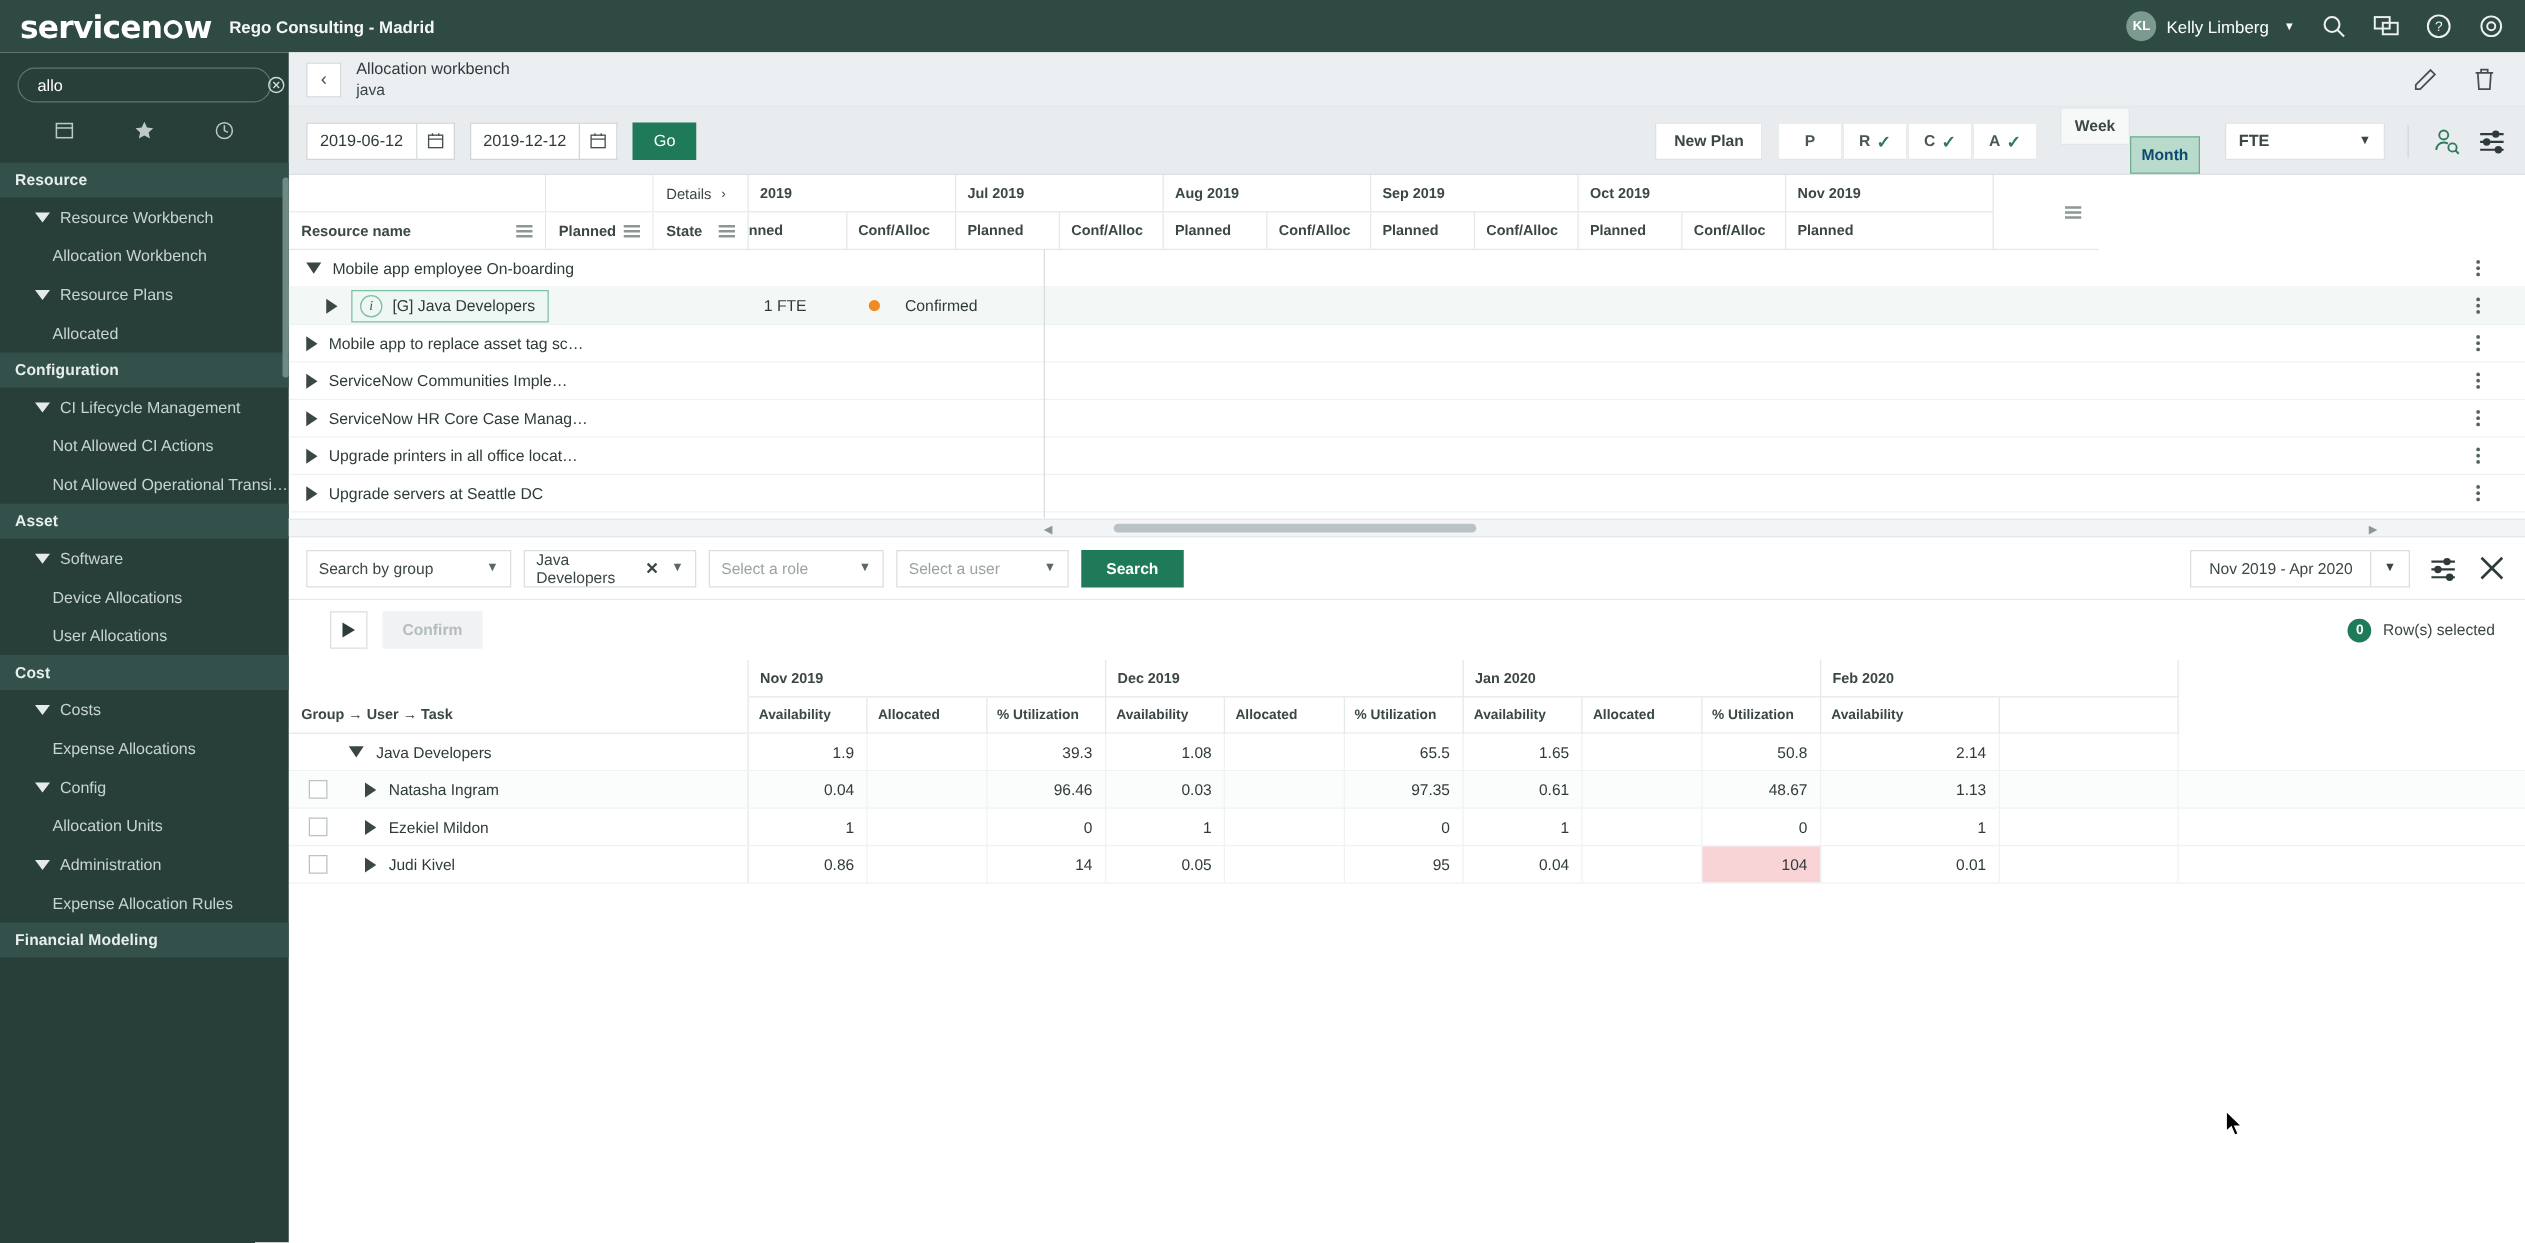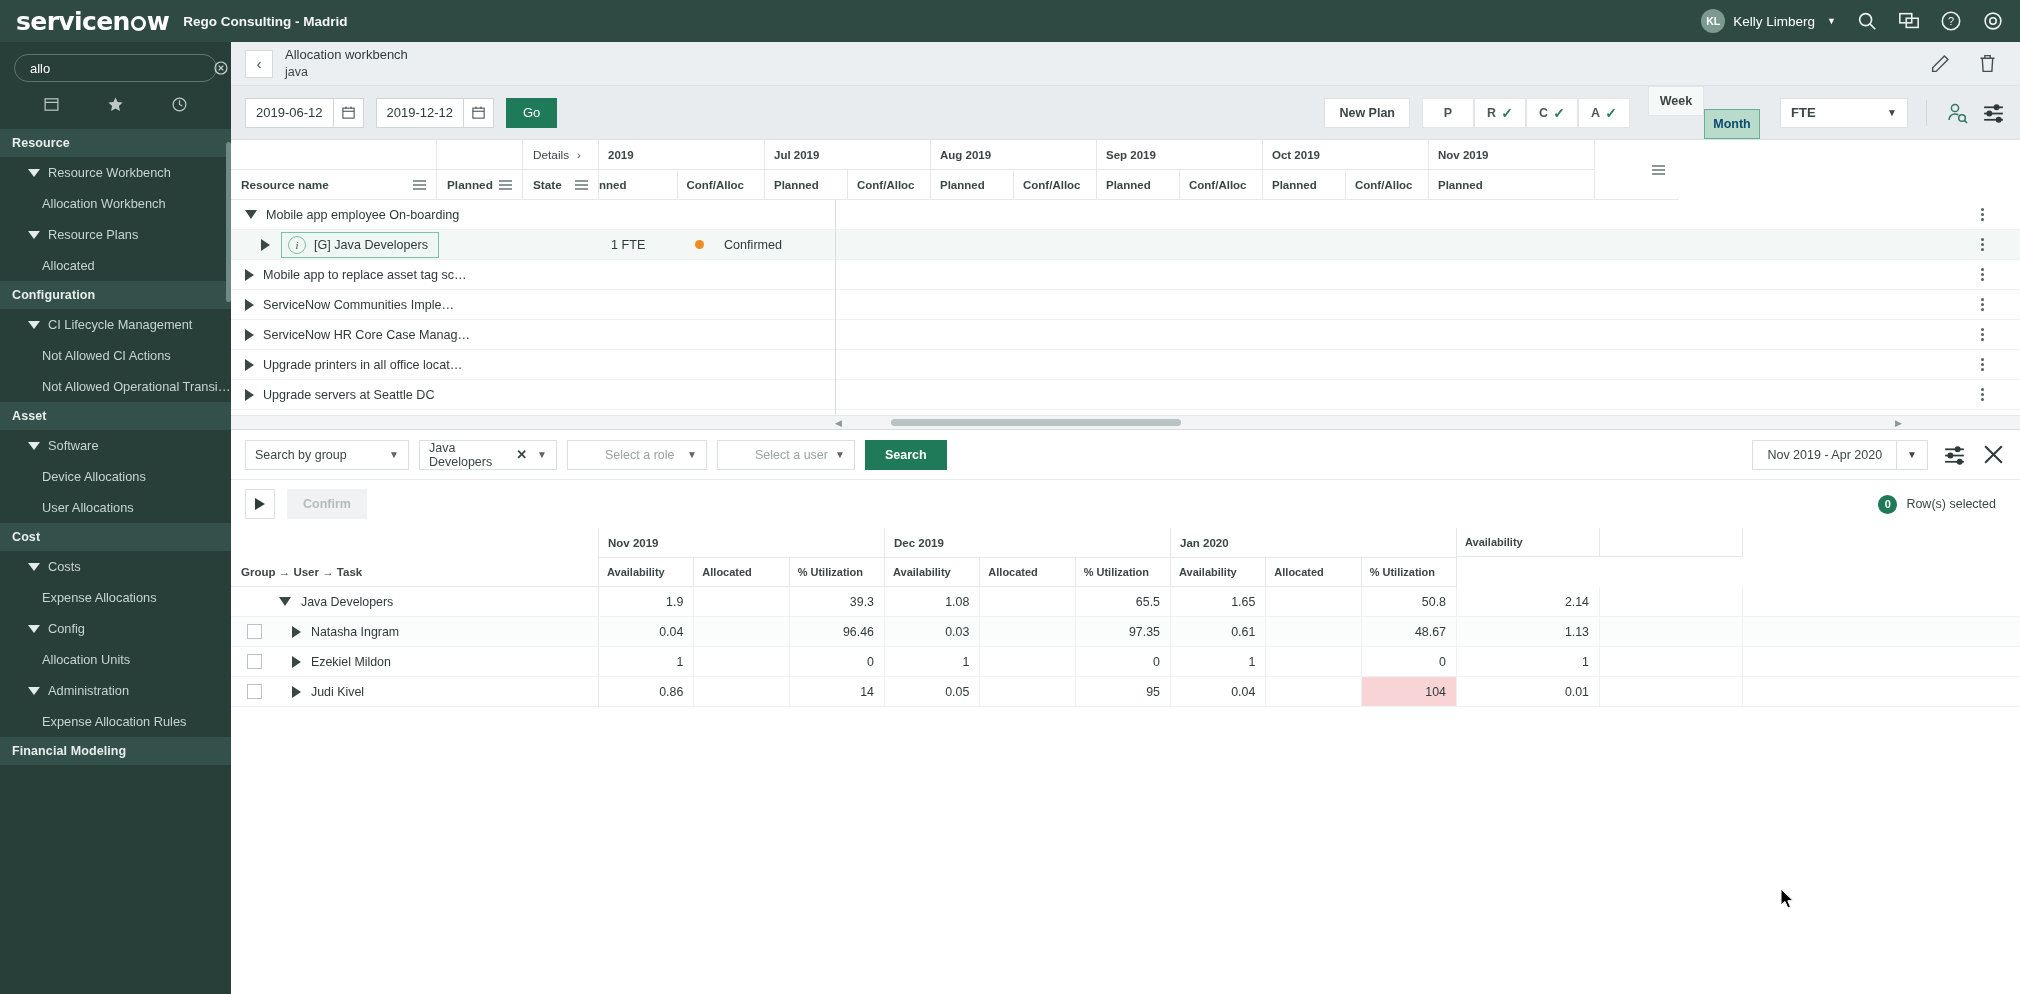--- a/index.html
+++ b/index.html
@@ -218,21 +218,21 @@
   
   .filterbar {
     height: 50px; flex: 0 0 50px; background: #fff; display: flex;
     align-items: center; padding: 0 14px; gap: 10px; border-bottom: 1px solid #e7eaec;
   }
   .fsel {
     height: 30px; background: #fff; border: 1px solid #dadfe2; font-size: 12.5px;
     color: #3b4746; display: flex; align-items: center; padding: 0 9px;
     cursor: pointer; gap: 6px;
   }
-  .fsel .ph { color: #9aa4a3; margin-left: 28px; }
+  .fsel .ph { color: #9aa4a3; }
   .fsel .car { margin-left: auto; font-size: 10px; color: #5b6766; }
   .fsel .xx { font-size: 13px; color: #3b4746; font-weight: bold; cursor: pointer; }
   .search-btn {
     height: 30px; background: #1f7a5a; color: #fff; font-size: 12.5px;
     padding: 0 20px; display: flex; align-items: center; cursor: pointer;
     font-weight: 600;
   }
   .fb-right { margin-left: auto; display: flex; align-items: center; gap: 14px; }
   .range-sel {
     height: 30px; background: #fff; border: 1px solid #dadfe2; font-size: 12.5px;
@@ -240,21 +240,21 @@
   }
   .range-sel .rv { padding: 0 14px; }
   .range-sel .rc {
     border-left: 1px solid #dadfe2; padding: 0 10px; height: 100%;
     display: flex; align-items: center; font-size: 10px;
   }
 
   
   .actionrow {
     height: 48px; flex: 0 0 48px; display: flex; align-items: center;
-    padding: 0 14px; gap: 12px; background: #fff;
+    padding: 0 14px; gap: 12px; background: #fff; margin-left: 19px;
   }
   .play-btn {
     width: 30px; height: 30px; background: #fff; border: 1px solid #dadfe2;
     display: flex; align-items: center; justify-content: center; cursor: pointer;
   }
   .confirm-btn {
     height: 30px; background: #f0f2f3; color: #b4bcbc; font-size: 12.5px;
     padding: 0 16px; display: flex; align-items: center; font-weight: 600;
   }
   .ar-right { margin-left: auto; display: flex; align-items: center; gap: 9px; padding-right: 10px;}
@@ -803,20 +803,21 @@
           </div>
           <div class="bm">
             <div class="bm-top">Jan 2020</div>
             <div class="bm-bot">
               <div class="bm-sub">Availability</div>
               <div class="bm-sub">Allocated</div>
               <div class="bm-sub">% Utilization</div>
             </div>
           </div>
           <div class="bm">
+            <div class="bm-top">Feb 2020</div>
             <div class="bm-bot">
               <div class="bm-sub">Availability</div>
               <div class="bm-sub"></div>
             </div>
           </div>
         </div>
       </div>
 
       <div class="bt-body">
 

